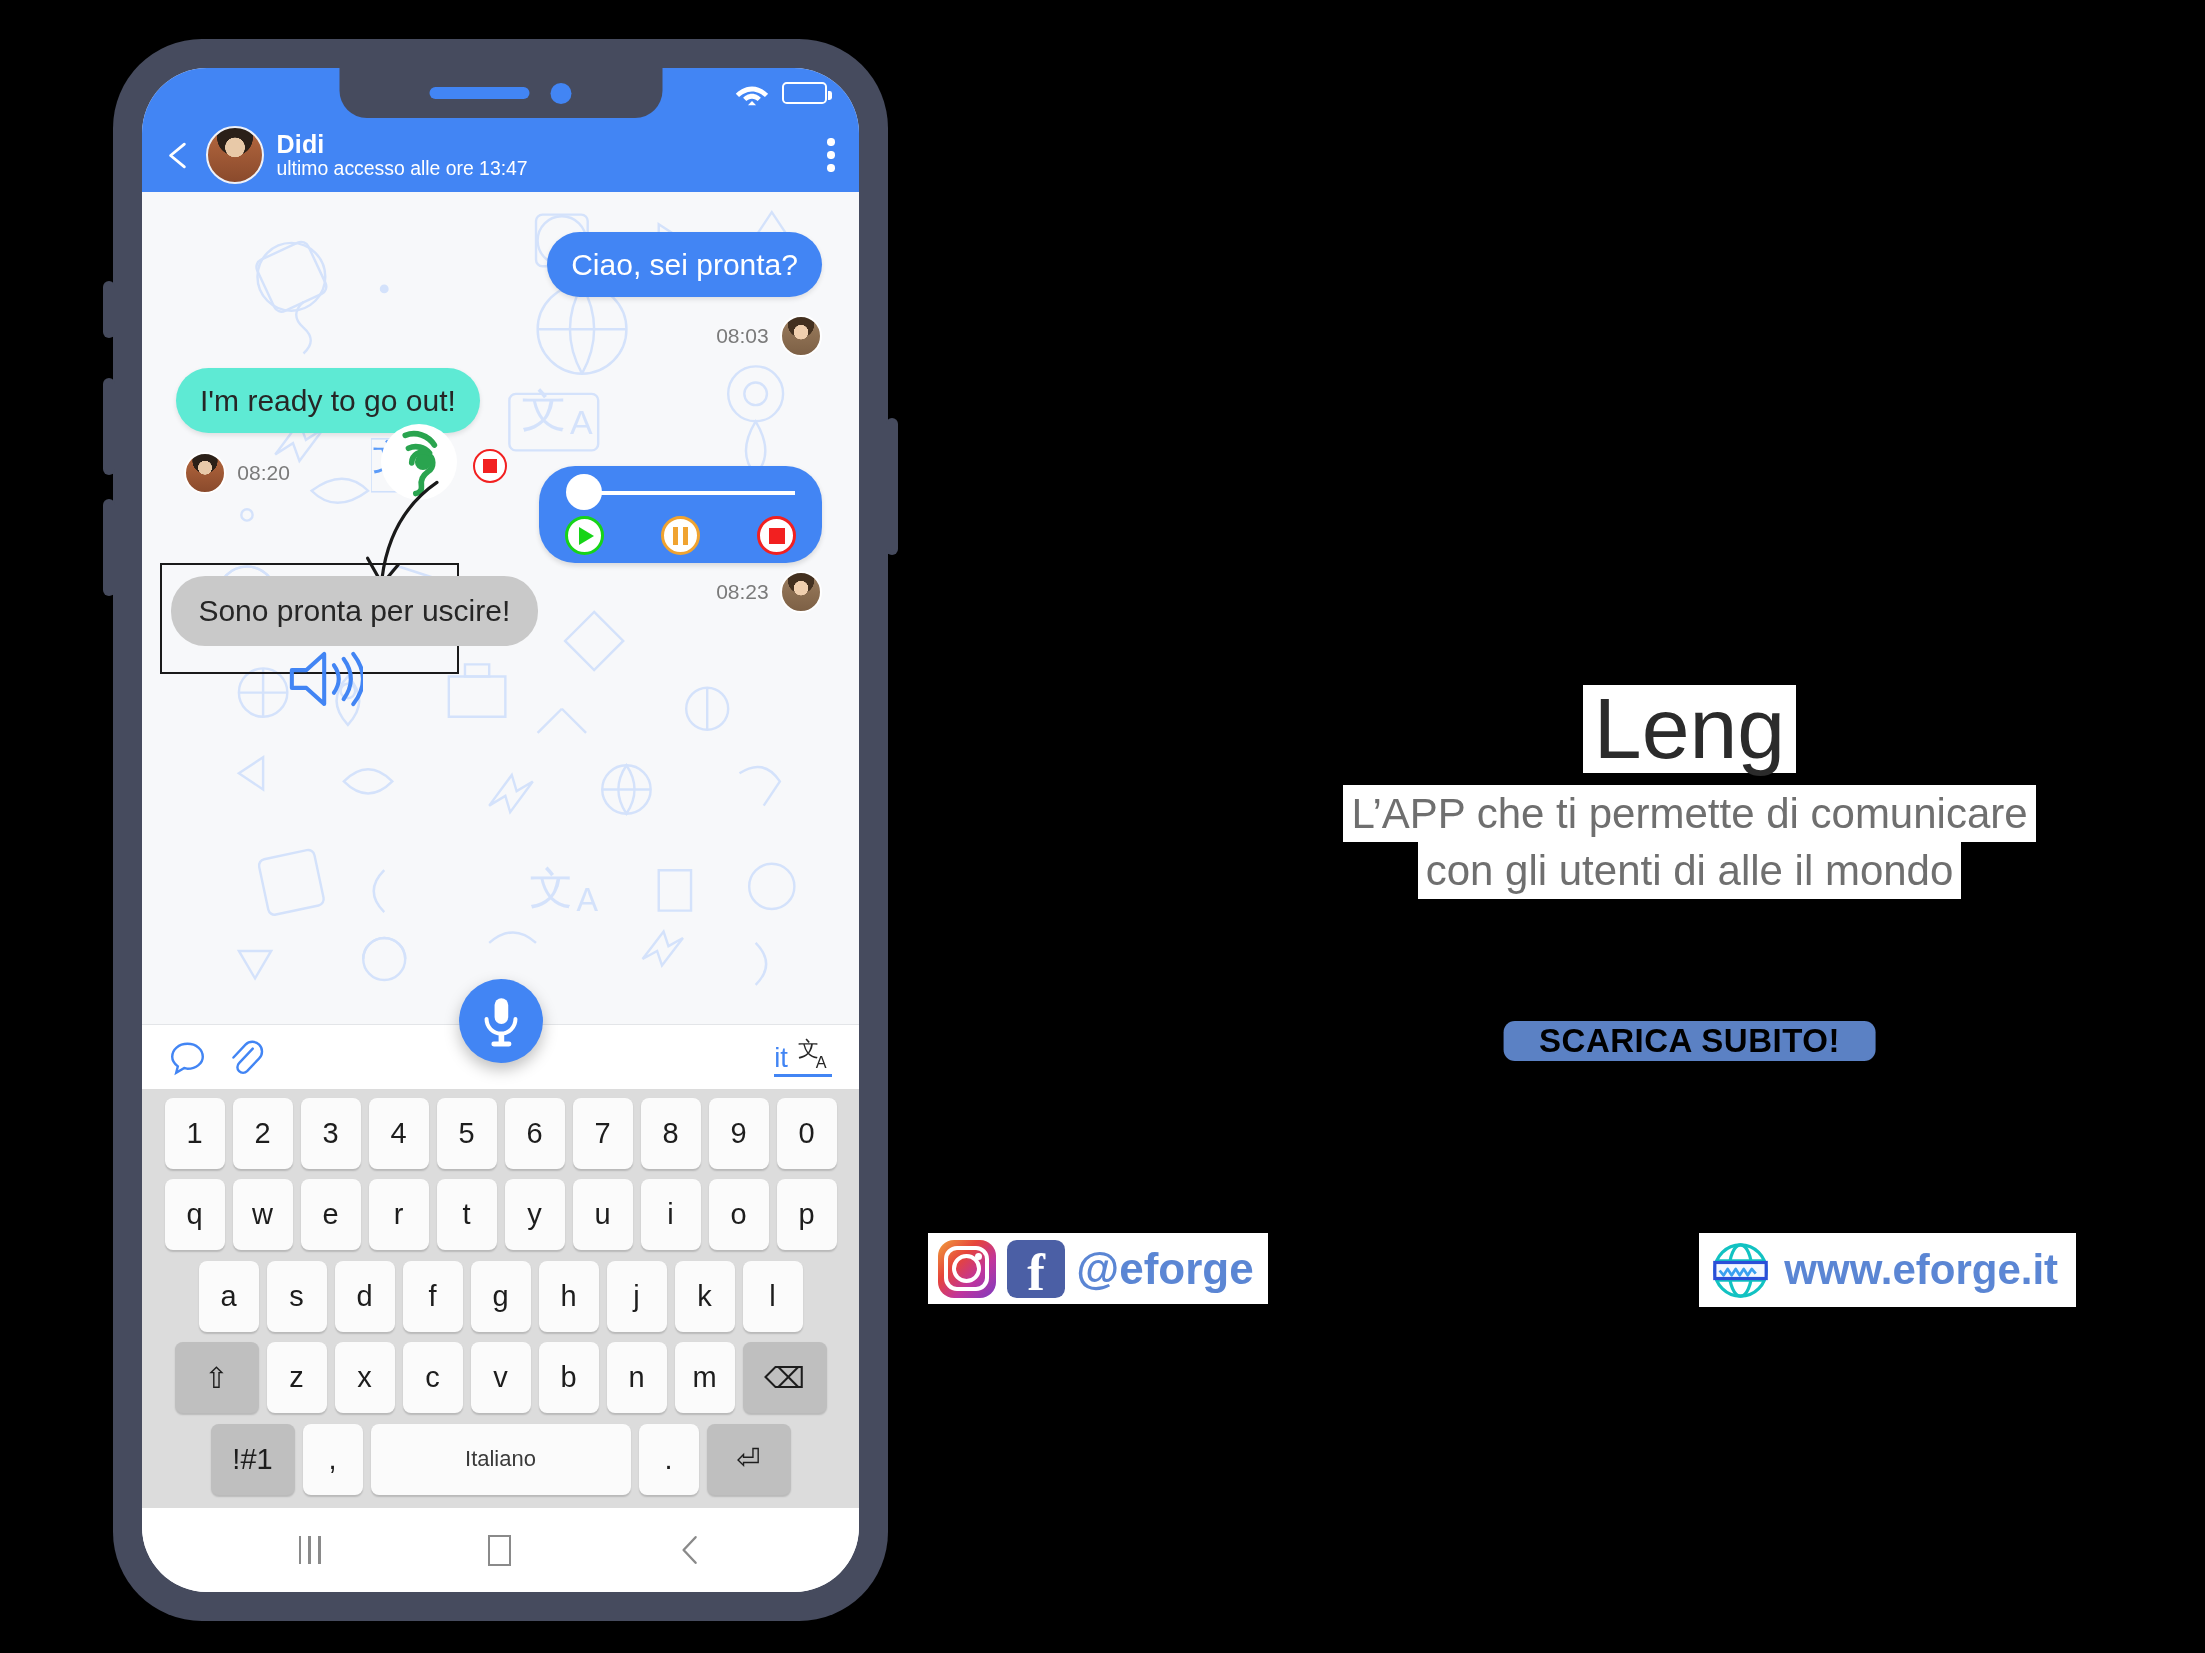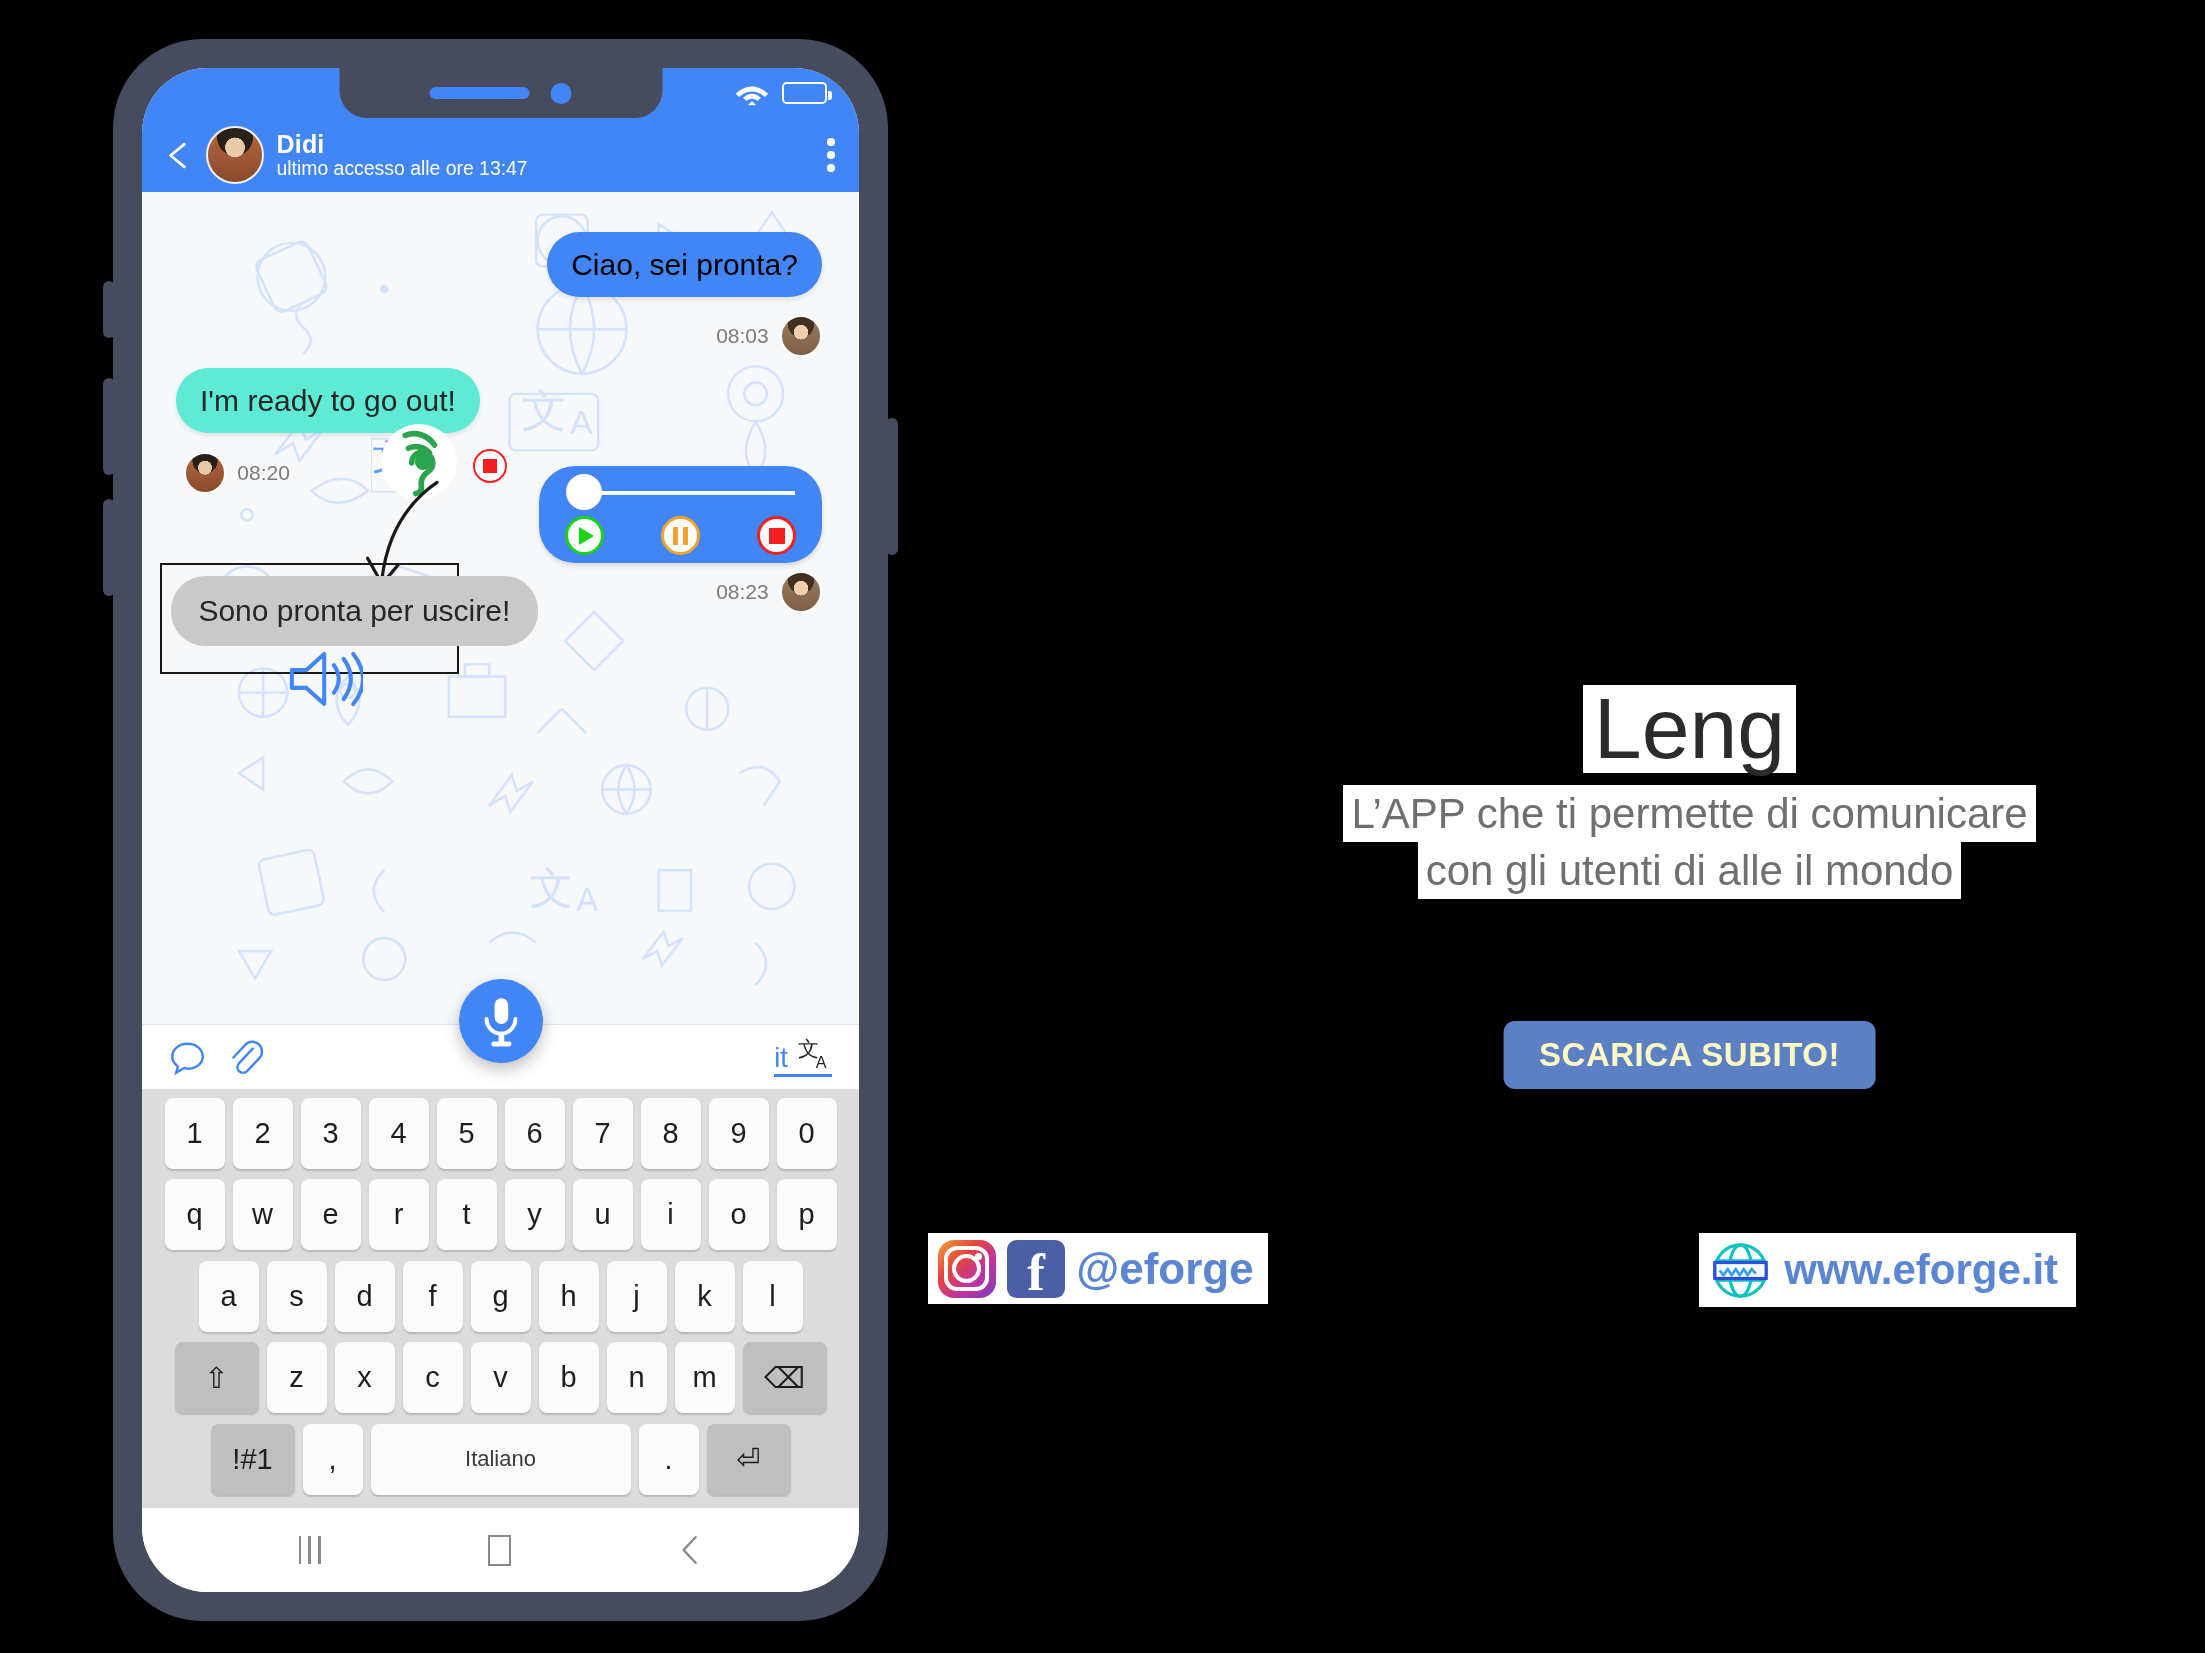--- a/index.html
+++ b/index.html
@@ -79,21 +79,21 @@
     background: #f7f8fa; overflow: hidden;
   }
   .doodles { position: absolute; inset: 0; opacity: 1; }
   .msg-layer { position: absolute; inset: 0; }
 
   .bubble {
     position: absolute; padding: 16px 24px; border-radius: 34px;
     font-size: 30px; line-height: 1.1; white-space: nowrap;
     box-shadow: 0 2.4px 4.8px rgba(0,0,0,.10);
   }
-  .b-out { background: #4285f4; color: #000000; }
+  .b-out { background: #4285f4; color: #ffffff; }
   .b-in  { background: #5eead4; color: #262626; }
 
   .meta { position: absolute; display: flex; align-items: center; gap: 11.3px; }
   .meta-time { font-size: 21px; color: #7a7a7a; }
   .sm-avatar {
     width: 42px; height: 42px; border-radius: 50%; overflow: hidden;
     background: #d8cdc2; border: 2.4px solid #fff; position: relative;
   }
 
   
@@ -192,23 +192,23 @@
     padding: 0 11.3px; display: inline-block; font-weight: 400;
   }
   .tagline { position: absolute; left: 0; right: 0; top: 785px; text-align: center; }
   .tagline div { display: block; }
   .tagline span {
     background: #fff; color: #6f6f6f; font-size: 42px; line-height: 1.28;
     padding: 1.6px 8px; display: inline-block; font-weight: 400;
   }
   .cta {
     position: absolute; left: 50%; transform: translateX(-50%); top: 1021px;
-    background: #5b81c4; color: #fef9c3; border: none;
+    background: #5b81c4; color: #000000; border: none;
     font-size: 33px; font-weight: bold; letter-spacing: 0.5px;
-    padding: 15px 36px; border-radius: 11.3px; cursor: pointer;
+    padding: 1px 36px; border-radius: 11.3px; cursor: pointer;
     font-family: "Liberation Sans", sans-serif;
   }
 
   .social {
     position: absolute; left: 928px; top: 1233px;
     background: #fff; display: flex; align-items: center; gap: 11.3px;
     padding: 6.5px 14.5px 6.5px 9.7px;
   }
   .social .label { font-size: 44px; font-weight: bold; color: #5b86d4; }
   .website {

